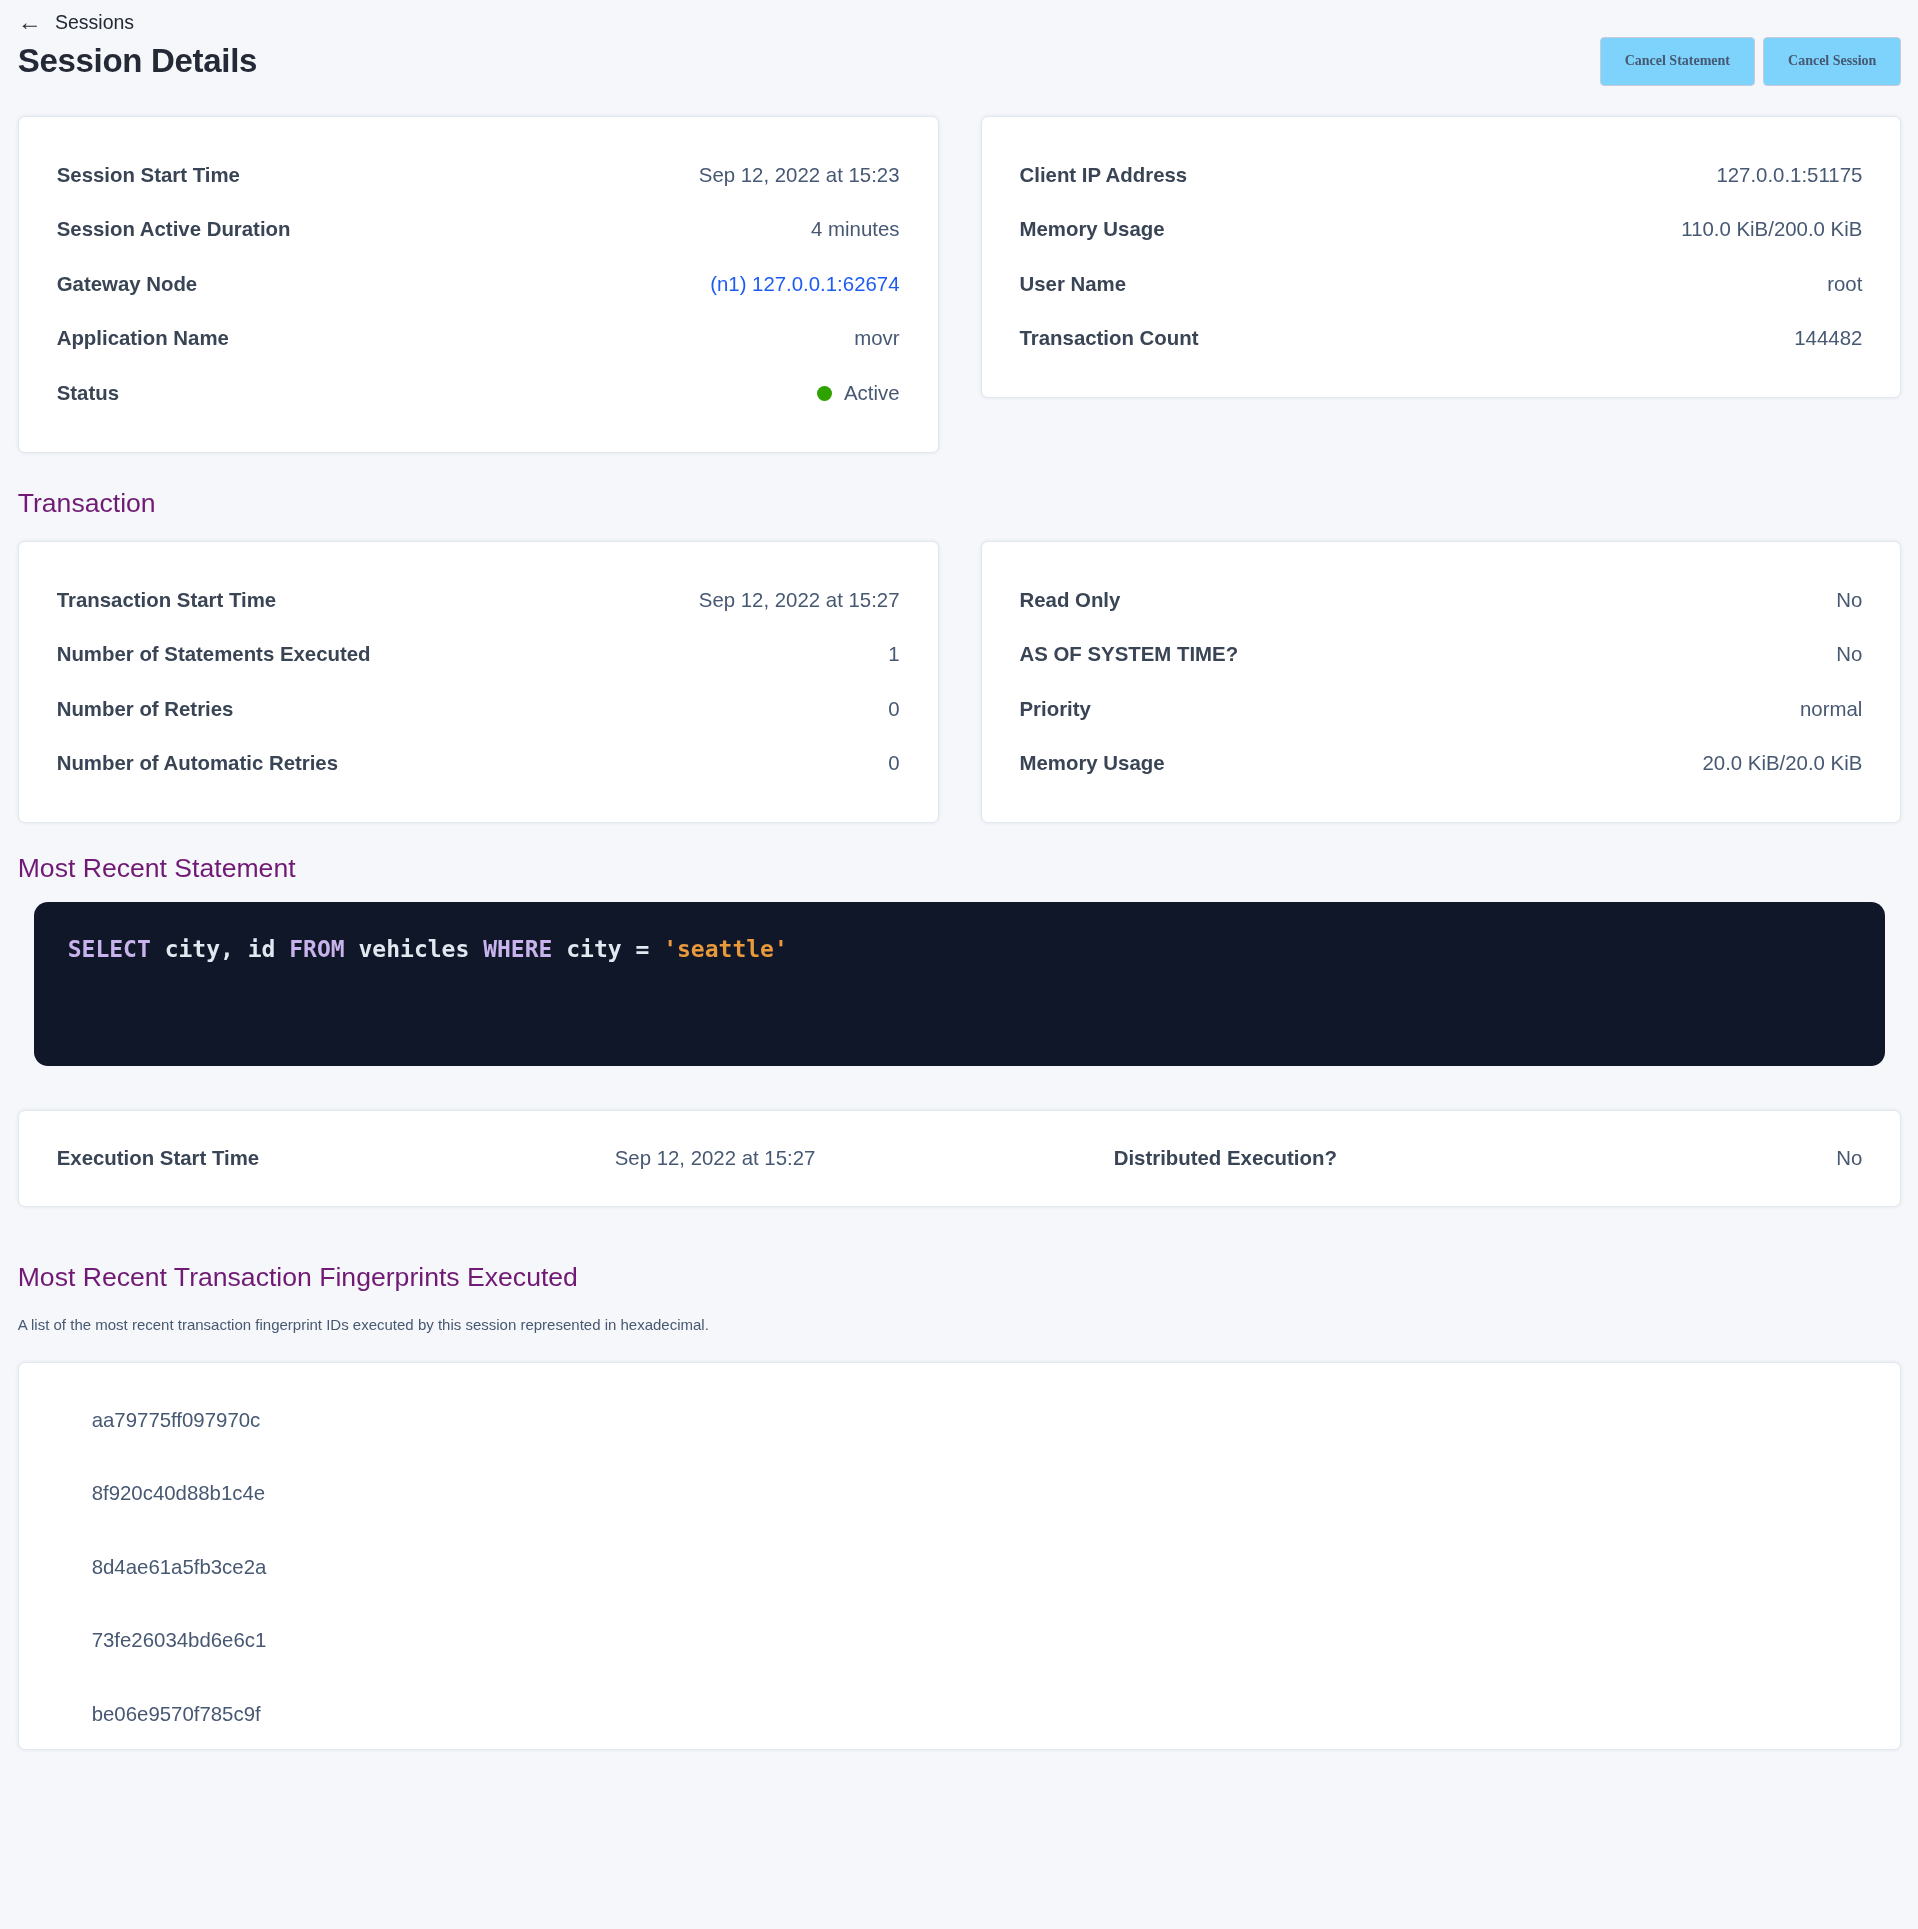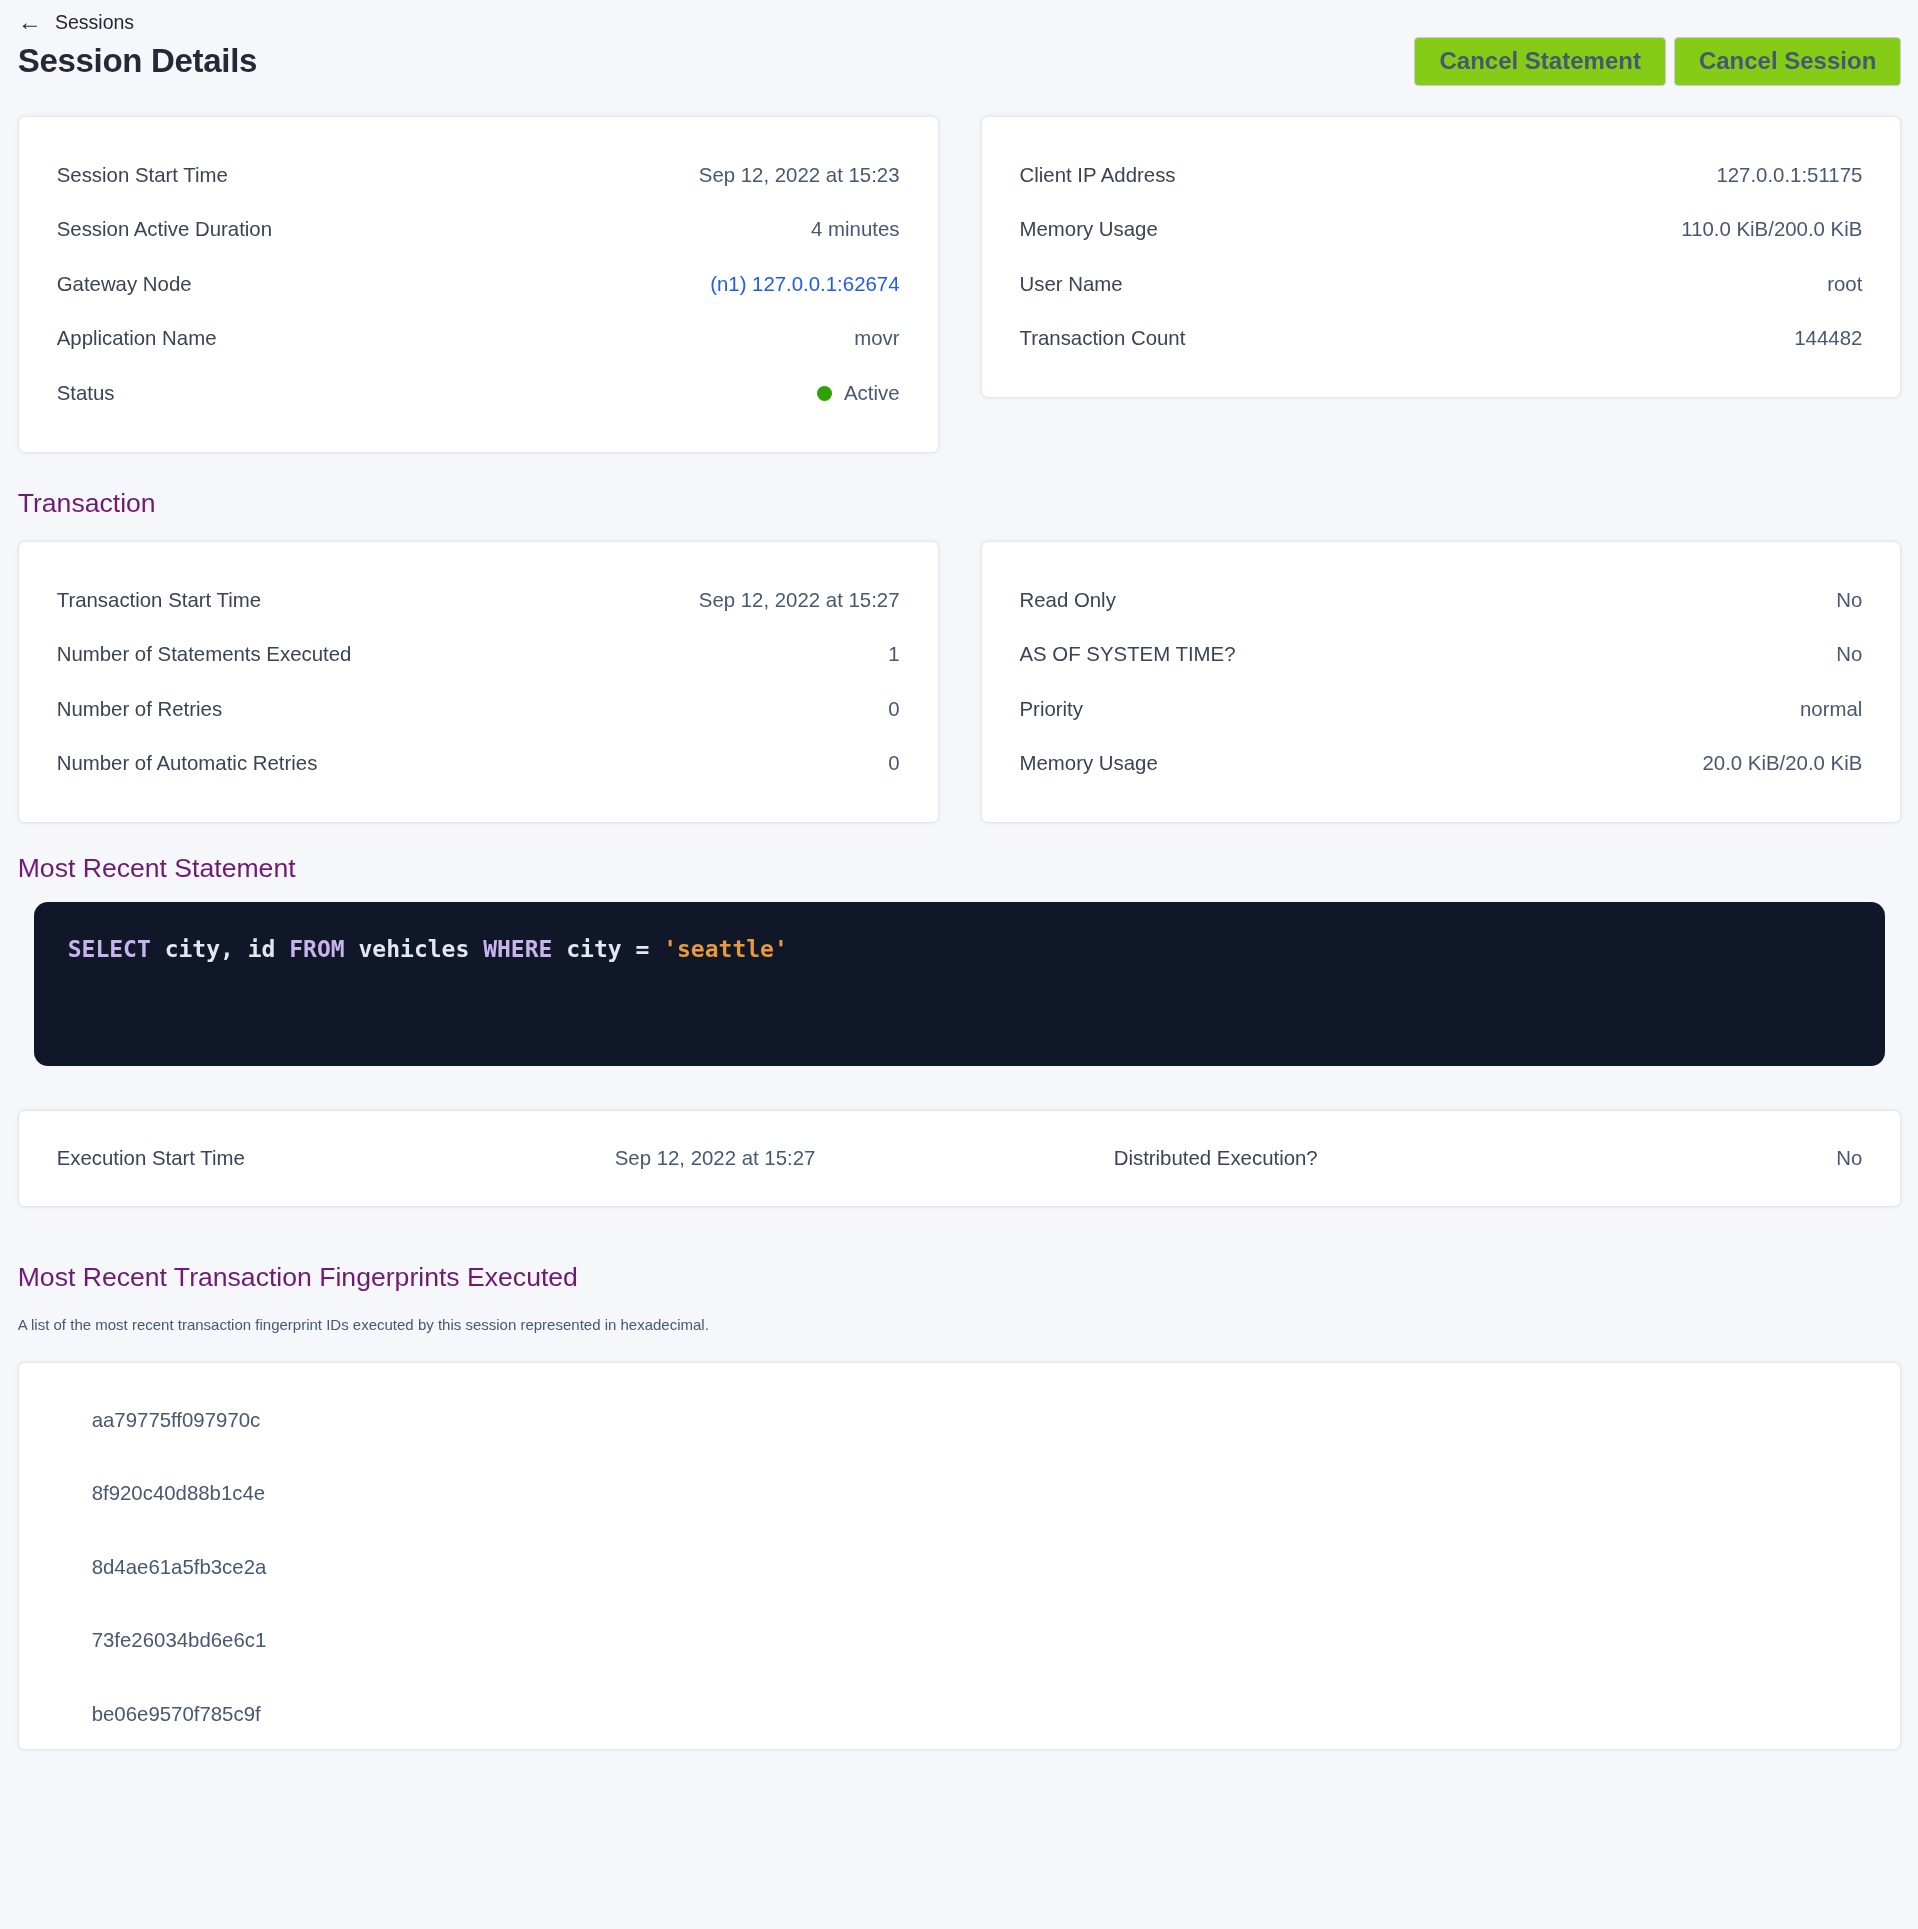--- a/index.html
+++ b/index.html
@@ -15,31 +15,31 @@
   }
   .page{padding:0 17.7px;}
   
   .breadcrumb{display:flex;align-items:center;gap:13.3px;padding-top:10.6px;font-size:19.5px;color:#242a35;cursor:pointer;width:max-content;}
   .breadcrumb .arrow{font-size:24px;line-height:19.5px;color:#242a35;}
   
   .header-row{display:flex;justify-content:space-between;align-items:center;margin-top:3px;}
   .page-title{font-size:33px;font-weight:bold;color:#242a35;letter-spacing:-0.3px;}
   .header-buttons{display:flex;gap:8px;}
   .btn{
-    height:49px;padding:0 24px;font-size:24px;font-weight:bold;color:#475872;
-    background:#84cc16;border:0.9px solid #c6cbd7;border-radius:4.4px;cursor:pointer;
-    font-family:Liberation Sans, sans-serif;
+    height:49px;padding:0 24px;font-size:14px;font-weight:bold;color:#475872;
+    background:#7dd3fc;border:0.9px solid #c6cbd7;border-radius:4.4px;cursor:pointer;
+    font-family:Liberation Serif, serif;
   }
   
   .card{background:#fff;border:0.9px solid #e2e8f0;border-radius:7px;box-shadow:0 0 3.5px rgba(67,90,111,0.12);}
   .two-col{display:grid;grid-template-columns:1fr 1fr;gap:42px;align-items:start;}
   .cards-top{margin-top:30px;}
   .summary-card{padding:31px 38px;}
   .sum-row{display:flex;justify-content:space-between;align-items:center;padding:14px 0;font-size:20.4px;line-height:26.6px;}
-  .sum-label{font-weight:normal;color:#394455;}
+  .sum-label{font-weight:bold;color:#394455;}
   .sum-value{color:#475872;text-align:right;}
   .link{color:var(--link,#1d5cf2);cursor:pointer;}
   .status-cell{display:flex;align-items:center;gap:12.4px;}
   .dot{width:15px;height:15px;border-radius:50%;background:var(--status-active,#2ea300);display:inline-block;}
   
   .section-heading{font-size:26.6px;font-weight:400;color:#701a75;margin:35px 0 22px 0;}
   .statement-heading{margin-top:30px;margin-bottom:17.7px;}
   
   .sql-box{
     height:164px;border-radius:14px;background:var(--sql-background,#101728);

